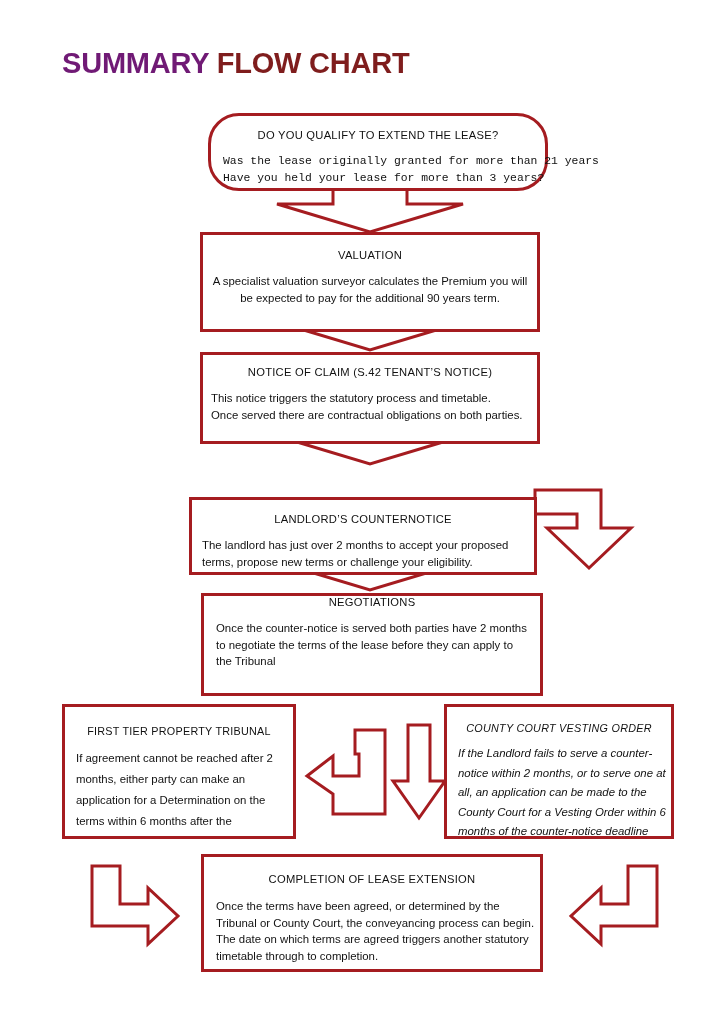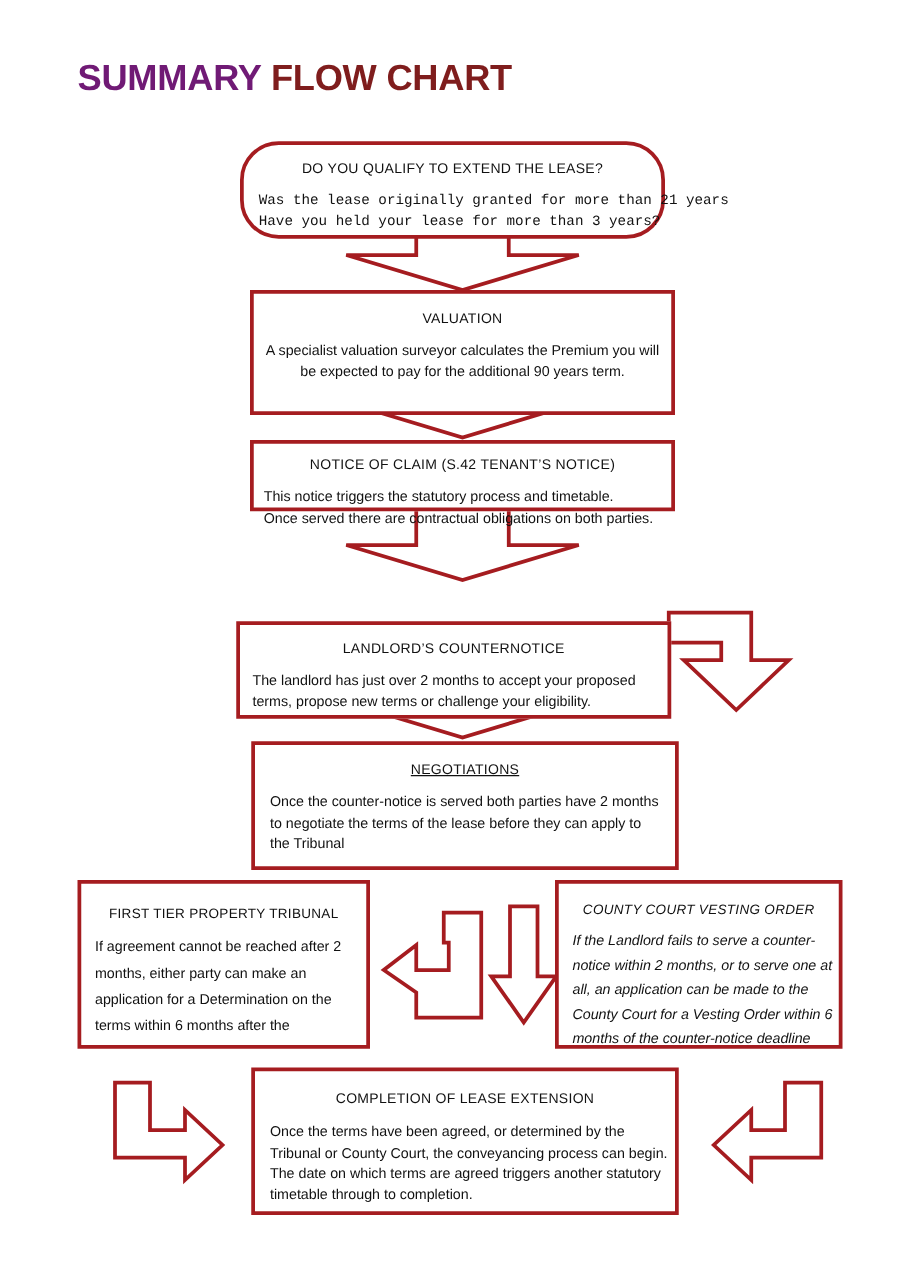--- a/index.html
+++ b/index.html
@@ -129,54 +129,54 @@
       <polygon points="2,2 30,2 30,40 58,40 58,24 88,52 58,80 58,62 2,62"></polygon>
     </svg>
   </div>
 
   <div class="arrow" style="left:565px; top:864px; width:95px; height:82px;">
     <svg width="95" height="82" viewBox="0 0 95 82">
       <polygon points="63,2 92,2 92,62 36,62 36,80 6,52 36,24 36,40 63,40"></polygon>
     </svg>
   </div>
 
-  <div class="box" style="left:192px; top:113px; width:340px; height:78px;border-radius:31px;">
+  <div class="box" style="left:208px; top:113px; width:340px; height:78px;border-radius:31px;">
     <div class="box-heading" style="margin-top:13px;">DO YOU QUALIFY TO EXTEND THE LEASE?</div>
     <div class="box-body body-left" style="margin:12px 0 0 12px;font-family:Liberation Mono, monospace;">
       <div class="body-line">Was the lease originally granted for more than 21 years</div>
       <div class="body-line">Have you held your lease for more than 3 years?</div>
     </div>
   </div>
 
   <div class="box" style="left:200px; top:232px; width:340px; height:100px;">
     <div class="box-heading" style="margin-top:14px;">VALUATION</div>
     <div class="box-body body-center" style="margin:12px 8px 0 8px;">
       <div class="body-line">A specialist valuation surveyor calculates the Premium you will</div>
       <div class="body-line">be expected to pay for the  additional 90 years term.</div>
     </div>
   </div>
 
-  <div class="box" style="left:200px; top:352px; width:340px; height:57px;">
+  <div class="box" style="left:200px; top:352px; width:340px; height:92px;">
     <div class="box-heading" style="margin-top:11px;">NOTICE OF CLAIM (S.42 TENANT’S NOTICE)</div>
     <div class="box-body body-left" style="margin:12px 0 0 8px;">
       <div class="body-line">This notice triggers the statutory process and timetable.</div>
       <div class="body-line">Once served there are contractual obligations on both parties.</div>
     </div>
   </div>
 
   <div class="box" style="left:189px; top:470px; width:348px; height:78px;margin-top:27px;">
     <div class="box-heading" style="margin-top:13px;">LANDLORD’S COUNTERNOTICE</div>
     <div class="box-body body-left" style="margin:12px 0 0 10px;">
       <div class="body-line">The  landlord has just over 2 months to accept your proposed</div>
       <div class="body-line">terms, propose new terms or challenge your eligibility.</div>
     </div>
   </div>
 
   <div class="box" style="left:201px; top:593px; width:342px; height:103px;">
-    <div class="box-heading" style="margin-top:14px;text-decoration:underline;">NEGOTIATIONS</div>
+    <div class="box-heading" style="">NEGOTIATIONS</div>
     <div class="box-body body-left" style="margin:12px 0 0 12px;">
       <div class="body-line">Once the counter-notice is served both parties have 2 months</div>
       <div class="body-line">to negotiate the terms of the lease before they can apply to</div>
       <div class="body-line">the Tribunal</div>
     </div>
   </div>
 
   <div class="box" style="left:62px; top:704px; width:234px; height:135px;">
     <div class="box-heading" style="margin-top:18px; font-size:10.8px;">FIRST TIER PROPERTY TRIBUNAL</div>
     <div class="box-body body-left" style="margin:11px 0 0 11px; line-height:1.85;">

